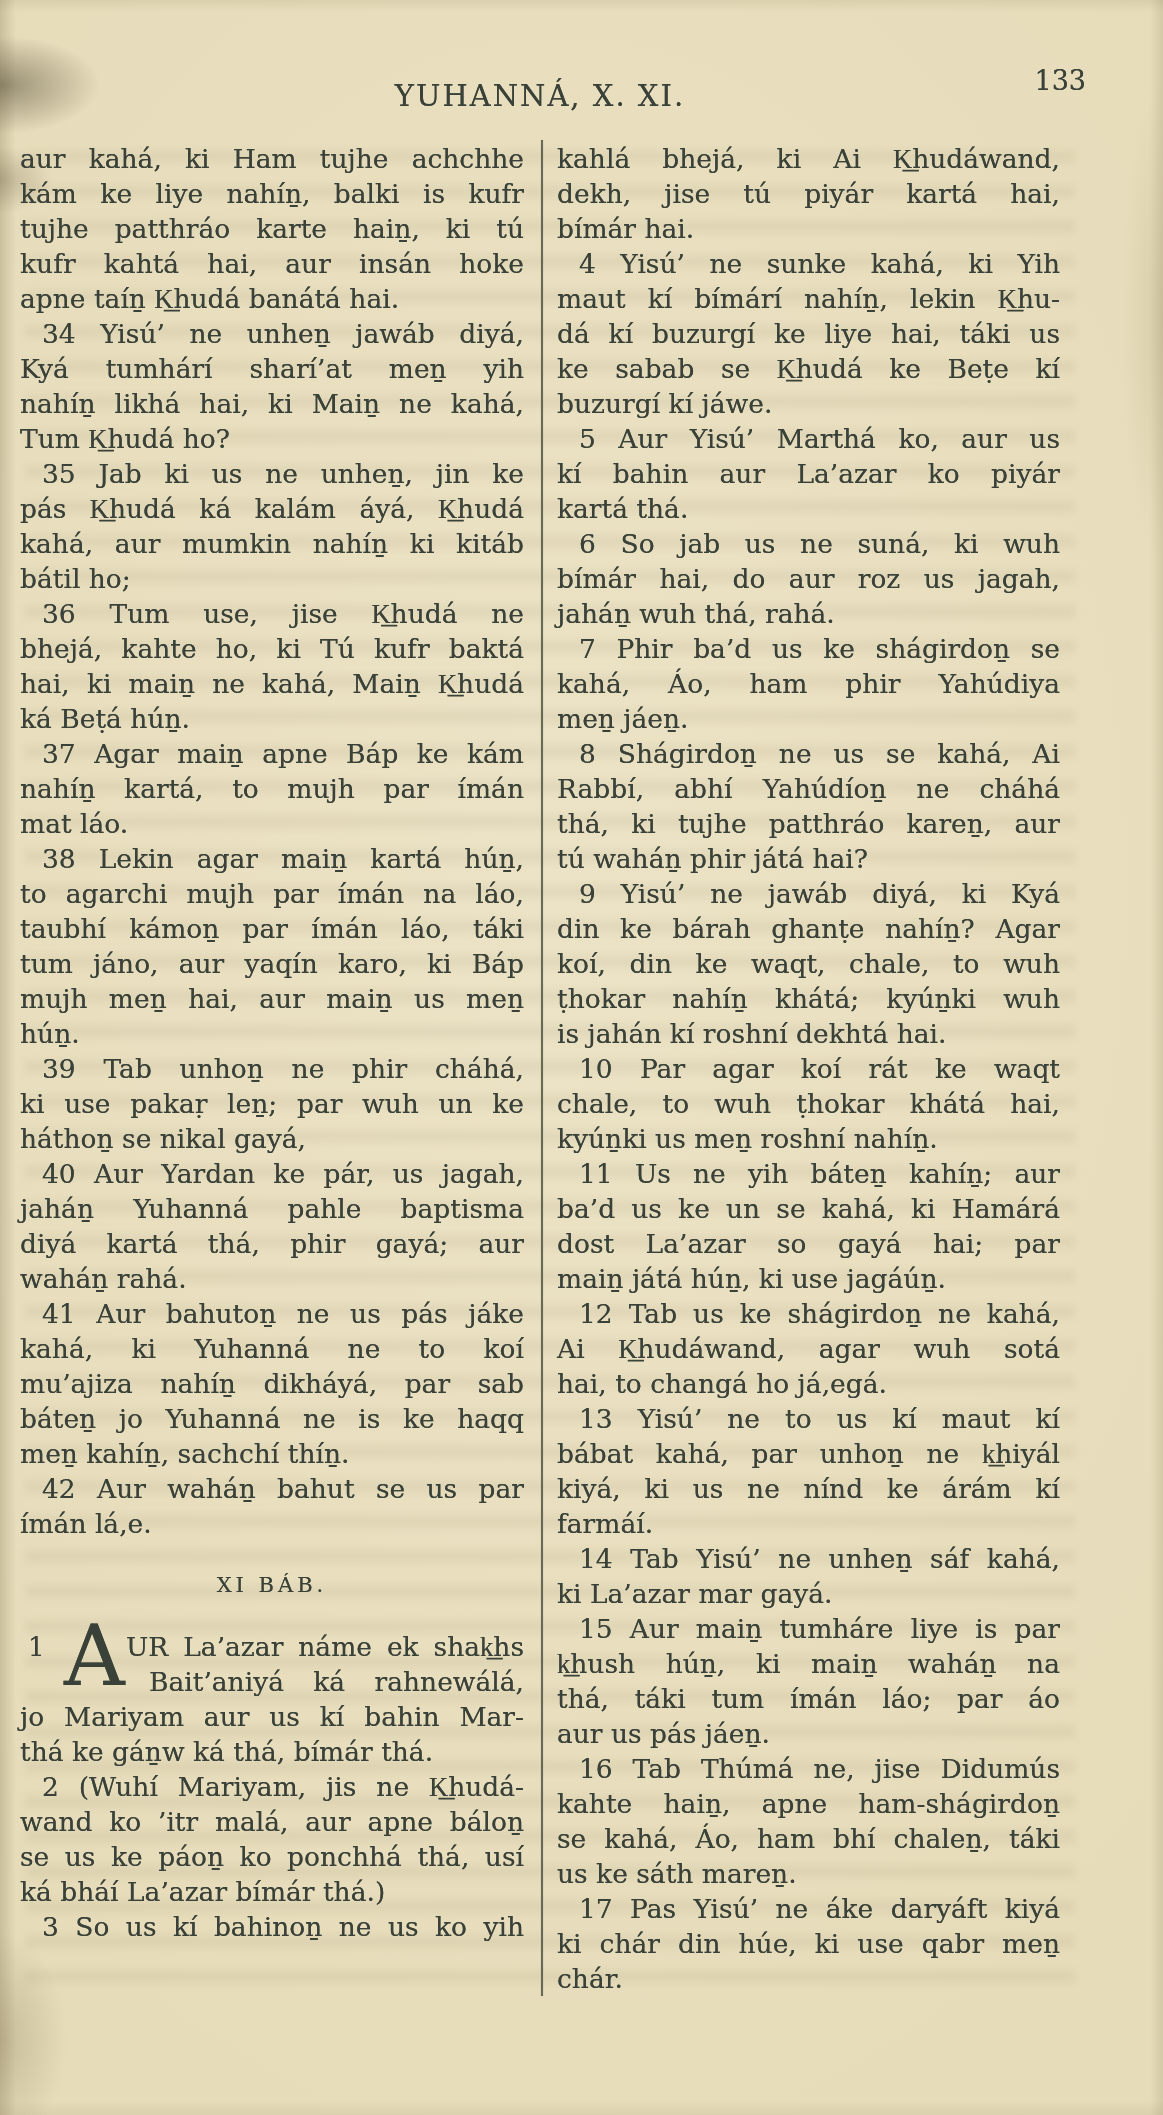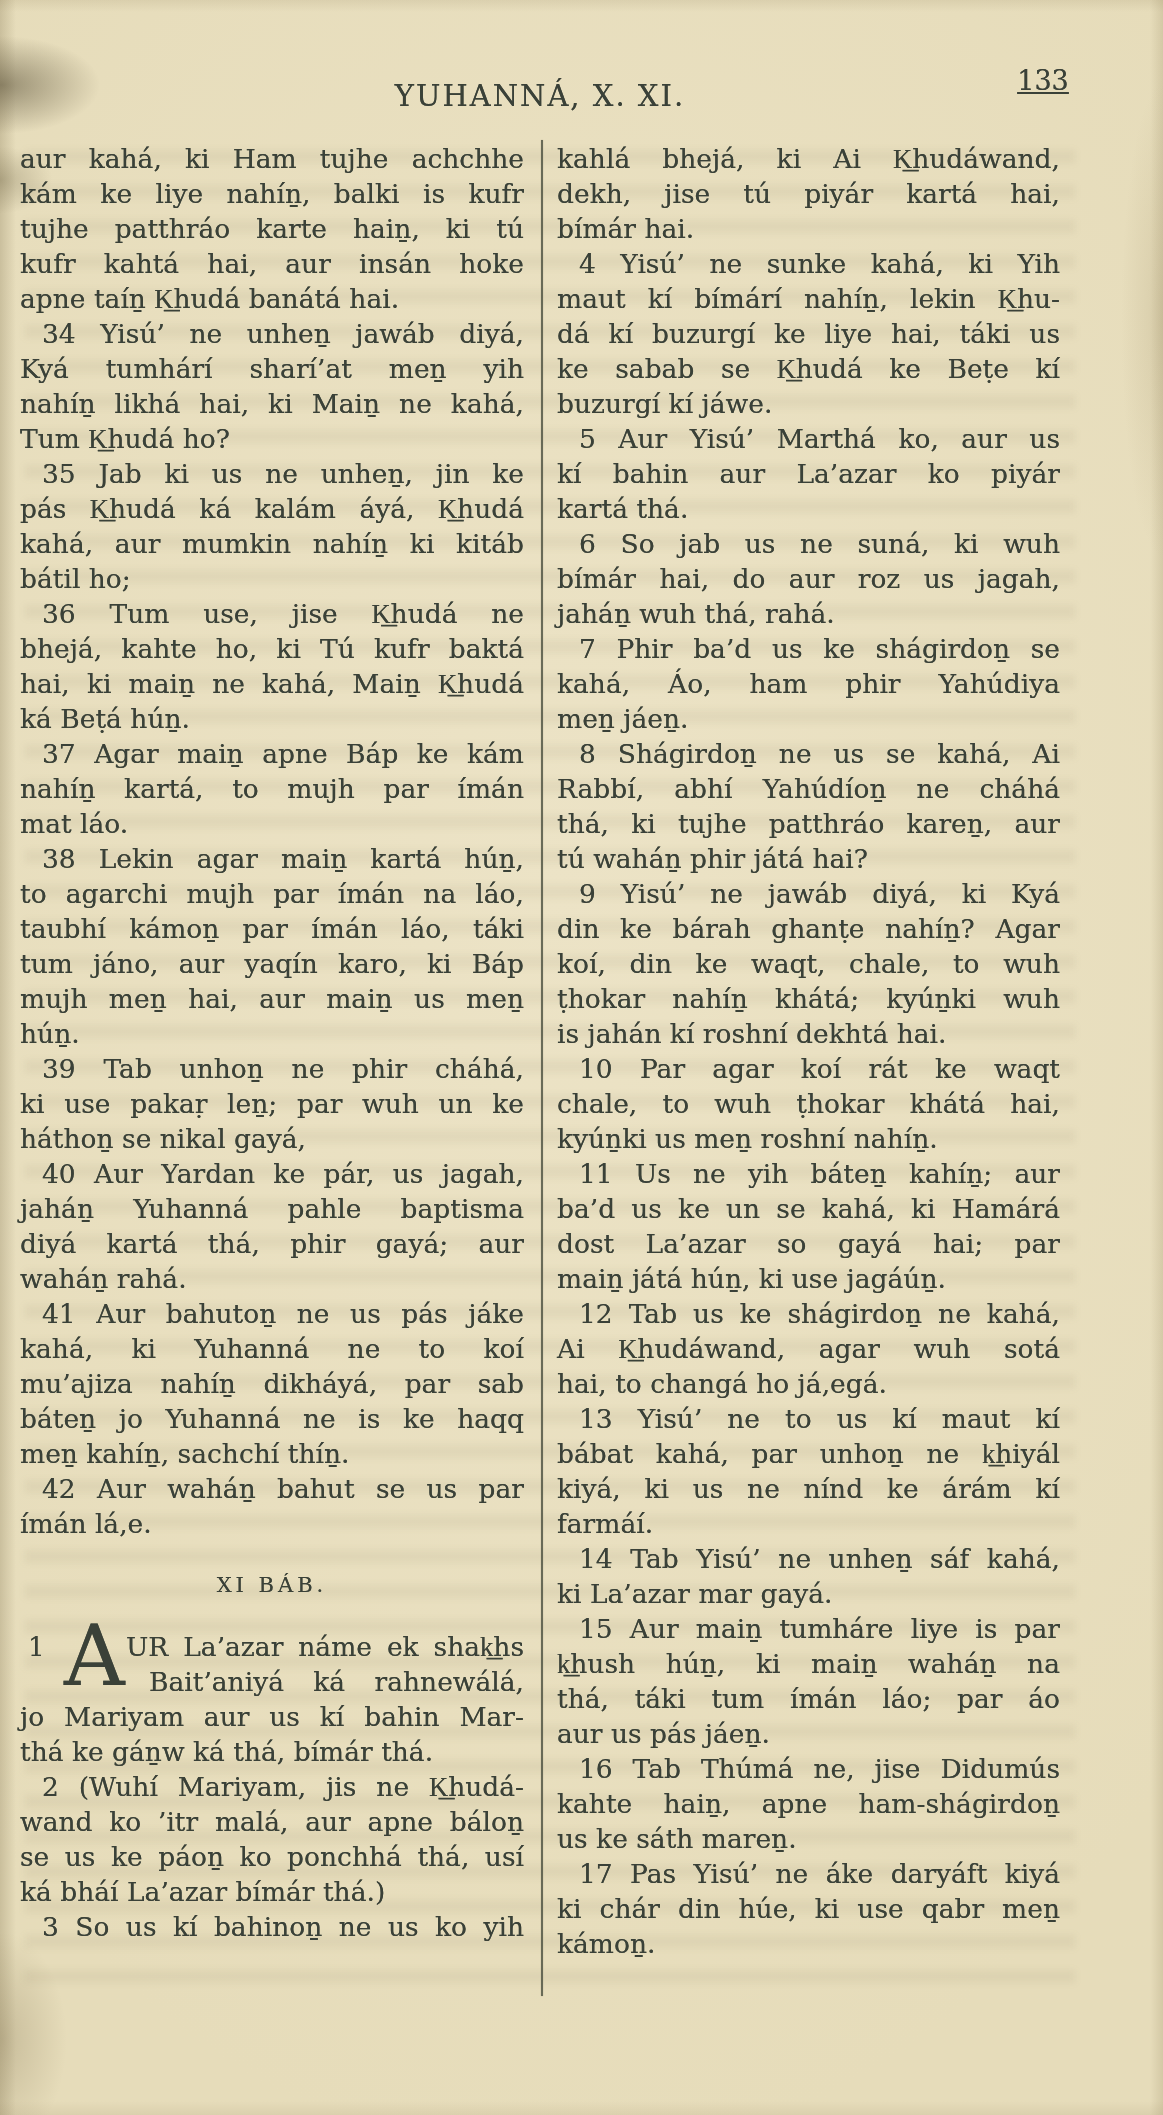--- a/index.html
+++ b/index.html
@@ -26,23 +26,22 @@
     filter:blur(3px);pointer-events:none;
   }
   .running-head{
     position:absolute;top:63px;left:20px;width:1040px;
     text-align:center;font-size:29px;letter-spacing:2px;
     text-shadow:0 0 .5px rgba(58,65,56,.85);
     margin-top:16px;
   }
   .page-num{
     position:absolute;top:65px;left:1000px;width:86px;
-    text-align:center;font-size:27px;
+    text-align:right;font-size:27px;
     text-shadow:0 0 .5px rgba(58,65,56,.85);
-    text-decoration:underline;
   }
   .col{
     position:absolute;top:141px;width:504px;
     text-shadow:0 0 .5px rgba(58,65,56,.8);
   }
   .col.left{left:20px;}
   .col.right{left:557px;width:503px;}
   .divider{
     position:absolute;left:541px;top:140px;width:2px;height:1856px;
     background:rgba(68,73,58,.78);box-shadow:0 0 1px rgba(68,73,58,.5);
@@ -183,18 +182,19 @@
       <div class="line">kiyá, ki us ne nínd ke árám kí</div>
       <div class="line end">farmáí.</div>
       <div class="line indent">14 Tab Yisú’ ne unheṉ sáf kahá,</div>
       <div class="line end">ki La’azar mar gayá.</div>
       <div class="line indent">15 Aur maiṉ tumháre liye is par</div>
       <div class="line">k͟hush húṉ, ki maiṉ waháṉ na</div>
       <div class="line">thá, táki tum ímán láo; par áo</div>
       <div class="line end">aur us pás jáeṉ.</div>
       <div class="line indent">16 Tab Thúmá ne, jise Didumús</div>
       <div class="line">kahte haiṉ, apne ham-shágirdoṉ</div>
+      <div class="line">se kahá, Áo, ham bhí chaleṉ, táki</div>
       <div class="line end">us ke sáth mareṉ.</div>
       <div class="line indent">17 Pas Yisú’ ne áke daryáft kiyá</div>
       <div class="line">ki chár din húe, ki use qabr meṉ</div>
-      <div class="line end">kámoṉ.</div>
+      <div class="line end">chár.</div>
     </div>
 </div>
 
 </body></html>

